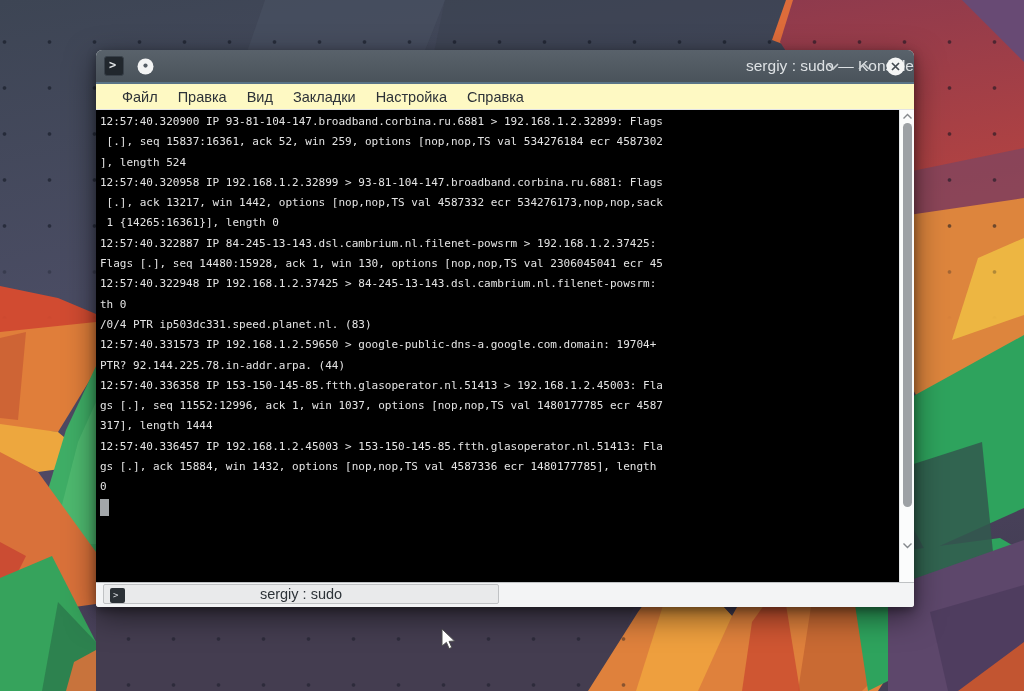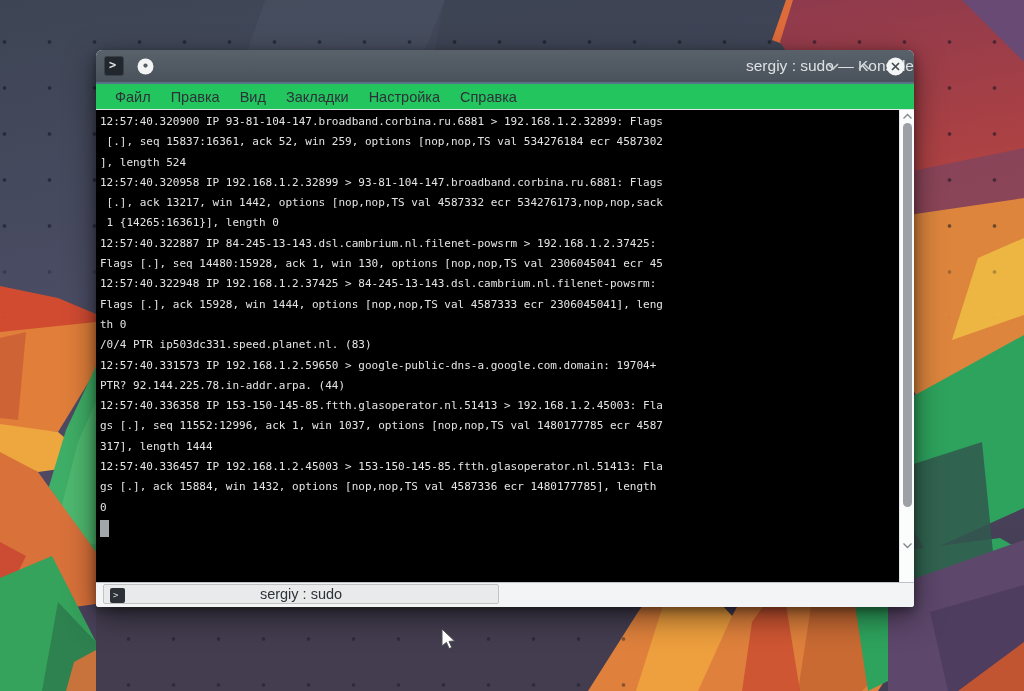--- a/index.html
+++ b/index.html
@@ -23,21 +23,21 @@
   .accent-line { flex:0 0 2px; background:#5a7487; }
   .win-title { position:absolute; left:0; right:0; text-align:right; color:#dde1e4;
     font-size:15.5px; pointer-events:none; }
   .app-icon { width:20px; height:20px; background:#21272d; border:1px solid #39414a; border-radius:3px;
     color:#dfe3e5; font-family:"DejaVu Sans Mono",monospace; font-size:12px; font-weight:bold;
     line-height:17px; padding-left:4px; }
   .pin-btn { margin-left:13px; width:17px; height:17px; }
   .controls { margin-left:auto; display:flex; align-items:center; gap:9px; z-index:1; }
   .ctrl { display:flex; align-items:center; justify-content:center; width:22px; height:22px; }
 
-  .menubar { flex:0 0 26px; background:#22c55e; display:flex; align-items:center; padding-left:9px;
+  .menubar { flex:0 0 26px; background:#fef9c3; display:flex; align-items:center; padding-left:16px;
     border-bottom:1px solid #e3e4e6; }
   .menu-item { font-size:14.5px; color:#2d3238; padding:3px 10px; white-space:nowrap; }
 
   .term-row { flex:1 1 auto; display:flex; min-height:0; }
   .term { flex:1 1 auto; background:#000; padding:2px 0 0 4px; overflow:hidden;
     font-family:"DejaVu Sans Mono","Liberation Mono",monospace; font-size:11px; line-height:20.3px;
     color:#e4e4e4; }
   .tline { white-space:pre; height:20.3px; letter-spacing:0; }
   .cursor-line { height:20.3px; display:flex; align-items:center; }
   .cursor { width:9px; height:17px; background:#a2a6a9; }
@@ -175,21 +175,20 @@
 
           <div class="tline"> 1 {14265:16361}], length 0</div>
 
           <div class="tline">12:57:40.322887 IP 84-245-13-143.dsl.cambrium.nl.filenet-powsrm &gt; 192.168.1.2.37425:</div>
 
           <div class="tline">Flags [.], seq 14480:15928, ack 1, win 130, options [nop,nop,TS val 2306045041 ecr 45</div>
 
 
           <div class="tline">12:57:40.322948 IP 192.168.1.2.37425 &gt; 84-245-13-143.dsl.cambrium.nl.filenet-powsrm:</div>
 
-          <div class="tline">Flags [.], ack 15928, win 1444, options [nop,nop,TS val 4587333 ecr 2306045041], leng</div>
 
           <div class="tline">th 0</div>
 
 
           <div class="tline">/0/4 PTR ip503dc331.speed.planet.nl. (83)</div>
 
           <div class="tline">12:57:40.331573 IP 192.168.1.2.59650 &gt; google-public-dns-a.google.com.domain: 19704+</div>
 
           <div class="tline">PTR? 92.144.225.78.in-addr.arpa. (44)</div>
 

